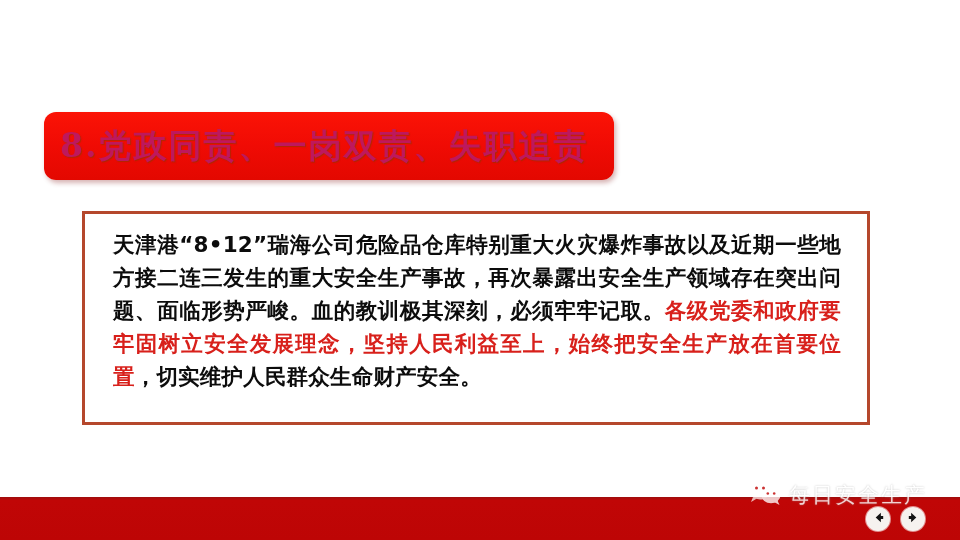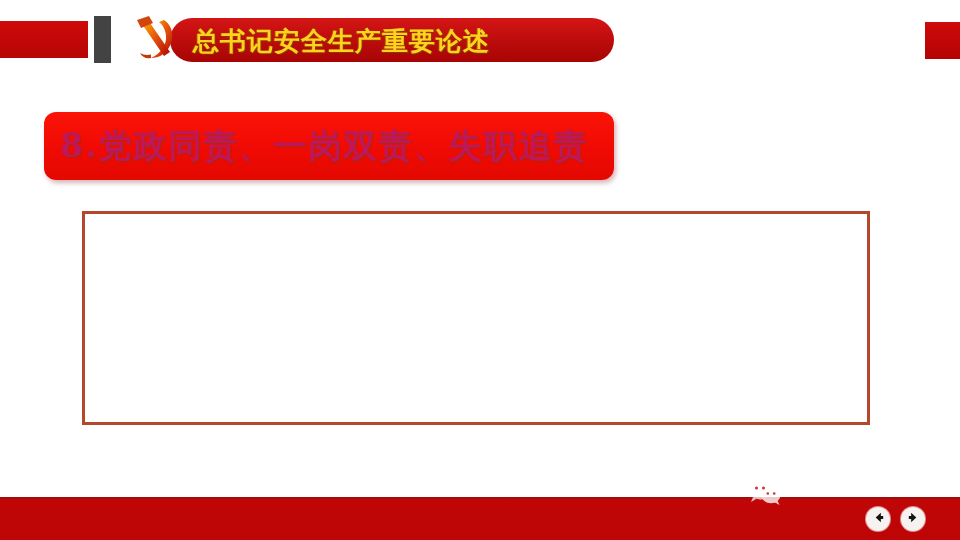--- a/index.html
+++ b/index.html
@@ -162,71 +162,43 @@
     align-items: center;
     justify-content: center;
     box-shadow: 0 0 0 1px rgba(255,255,255,0.55);
   }
 </style>
 </head>
 <body>
 
 <div id="slide">
 
-  <div id="header-bar">
-
-    <div class="hdr-block-left"></div>
-    <div class="hdr-block-gray"></div>
-    <div class="hdr-block-right"></div>
-
-    <div class="hdr-pill"></div>
-
-    <div id="party-emblem">
-      <svg viewBox="0 0 52 52" width="52" height="52" aria-hidden="true">
-        <defs>
-          <linearGradient id="gEm" x1="0" y1="0" x2="1" y2="1">
-            <stop offset="0%" stop-color="#ffb300"></stop>
-            <stop offset="45%" stop-color="#e8590c"></stop>
-            <stop offset="100%" stop-color="#b00505"></stop>
-          </linearGradient>
-        </defs>
-
-        <path d="M34 6 C 45 13, 46 31, 32 41 C 29 43, 25 44, 21 44 C 30 40, 37 31, 36 22 C 35.6 16, 33 11, 29 8 Z" fill="url(#gEm)"></path>
-
-        <path d="M21 44 C 16 45, 12 43, 10 39 C 13 41, 17 41.5, 21 40.5 Z" fill="#c0390a"></path>
-
-        <path d="M12 10 L 18 6 L 40 38 L 34 42 Z" fill="url(#gEm)"></path>
-
-        <path d="M7 6 L 19 2 L 23 9 L 11 14 Z" fill="#d2450c"></path>
-      </svg>
-    </div>
-
-    <div class="hdr-title">总书记安全生产重要论述</div>
-  </div>
 
   <div id="title-banner"></div>
   <div id="title-banner-text">8.党政同责、一岗双责、失职追责</div>
 
   <div id="content-box"></div>
+  <div id="content-text"><span>天津港“8•12”瑞海公司危险品仓库特别重大火灾爆炸事故以及近期一些地方接二连三发生的重大安全生产事故，再次暴露出安全生产领域存在突出问题、面临形势严峻。血的教训极其深刻，必须牢牢记取。</span><span class="hl">各级党委和政府要牢固树立安全发展理念，坚持人民利益至上，始终把安全生产放在首要位置</span><span>，切实维护人民群众生命财产安全。</span></div>
 
   <div id="footer-bar"></div>
 
   <div id="watermark">
     <span>
       <svg viewBox="0 0 34 26" width="34" height="26" aria-hidden="true">
         <ellipse cx="12" cy="10.5" rx="11" ry="9" fill="#ffffff" opacity="0.88"></ellipse>
         <path d="M5 17 L 3 22 L 8.5 18.8 Z" fill="#ffffff" opacity="0.88"></path>
         <circle cx="8.5" cy="8" r="1.5" fill="#c00606"></circle>
         <circle cx="15.5" cy="8" r="1.5" fill="#c00606"></circle>
         <ellipse cx="23" cy="15.5" rx="9.5" ry="7.8" fill="#ffffff" opacity="0.95"></ellipse>
         <path d="M29.5 20.5 L 31.5 25 L 26.5 22.2 Z" fill="#ffffff" opacity="0.95"></path>
         <circle cx="19.8" cy="13.5" r="1.3" fill="#c00606"></circle>
         <circle cx="26.2" cy="13.5" r="1.3" fill="#c00606"></circle>
       </svg>
     </span>
+    <span id="watermark-label">每日安全生产</span>
   </div>
 
   <div class="nav-btns">
     <div class="nav-btn">
       <span>
         <svg viewBox="0 0 16 16" width="15" height="15" aria-hidden="true">
           <path d="M10.5 3 L 5 8 L 10.5 13 L 10.5 9.5 L 13 9.5 L 13 6.5 L 10.5 6.5 Z" fill="#141414"></path>
         </svg>
       </span>
     </div>

